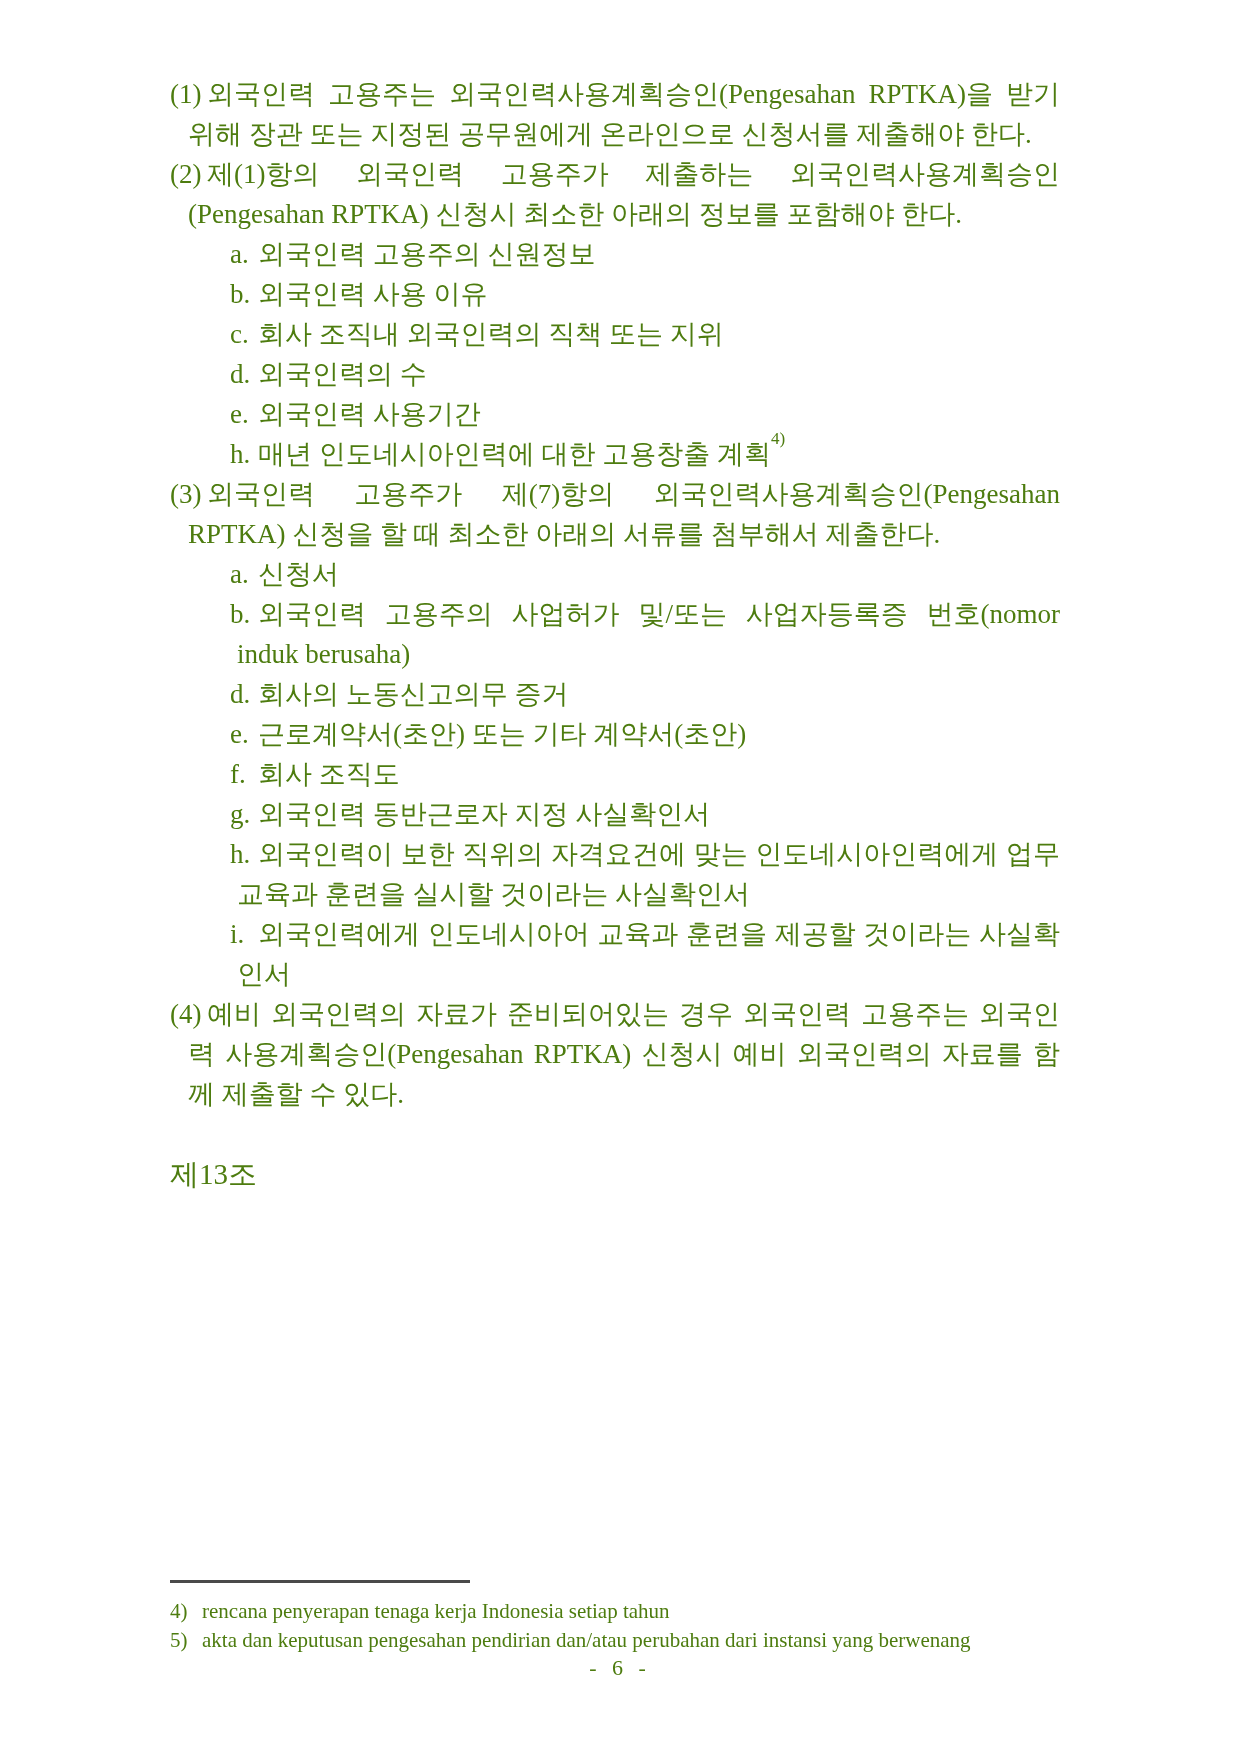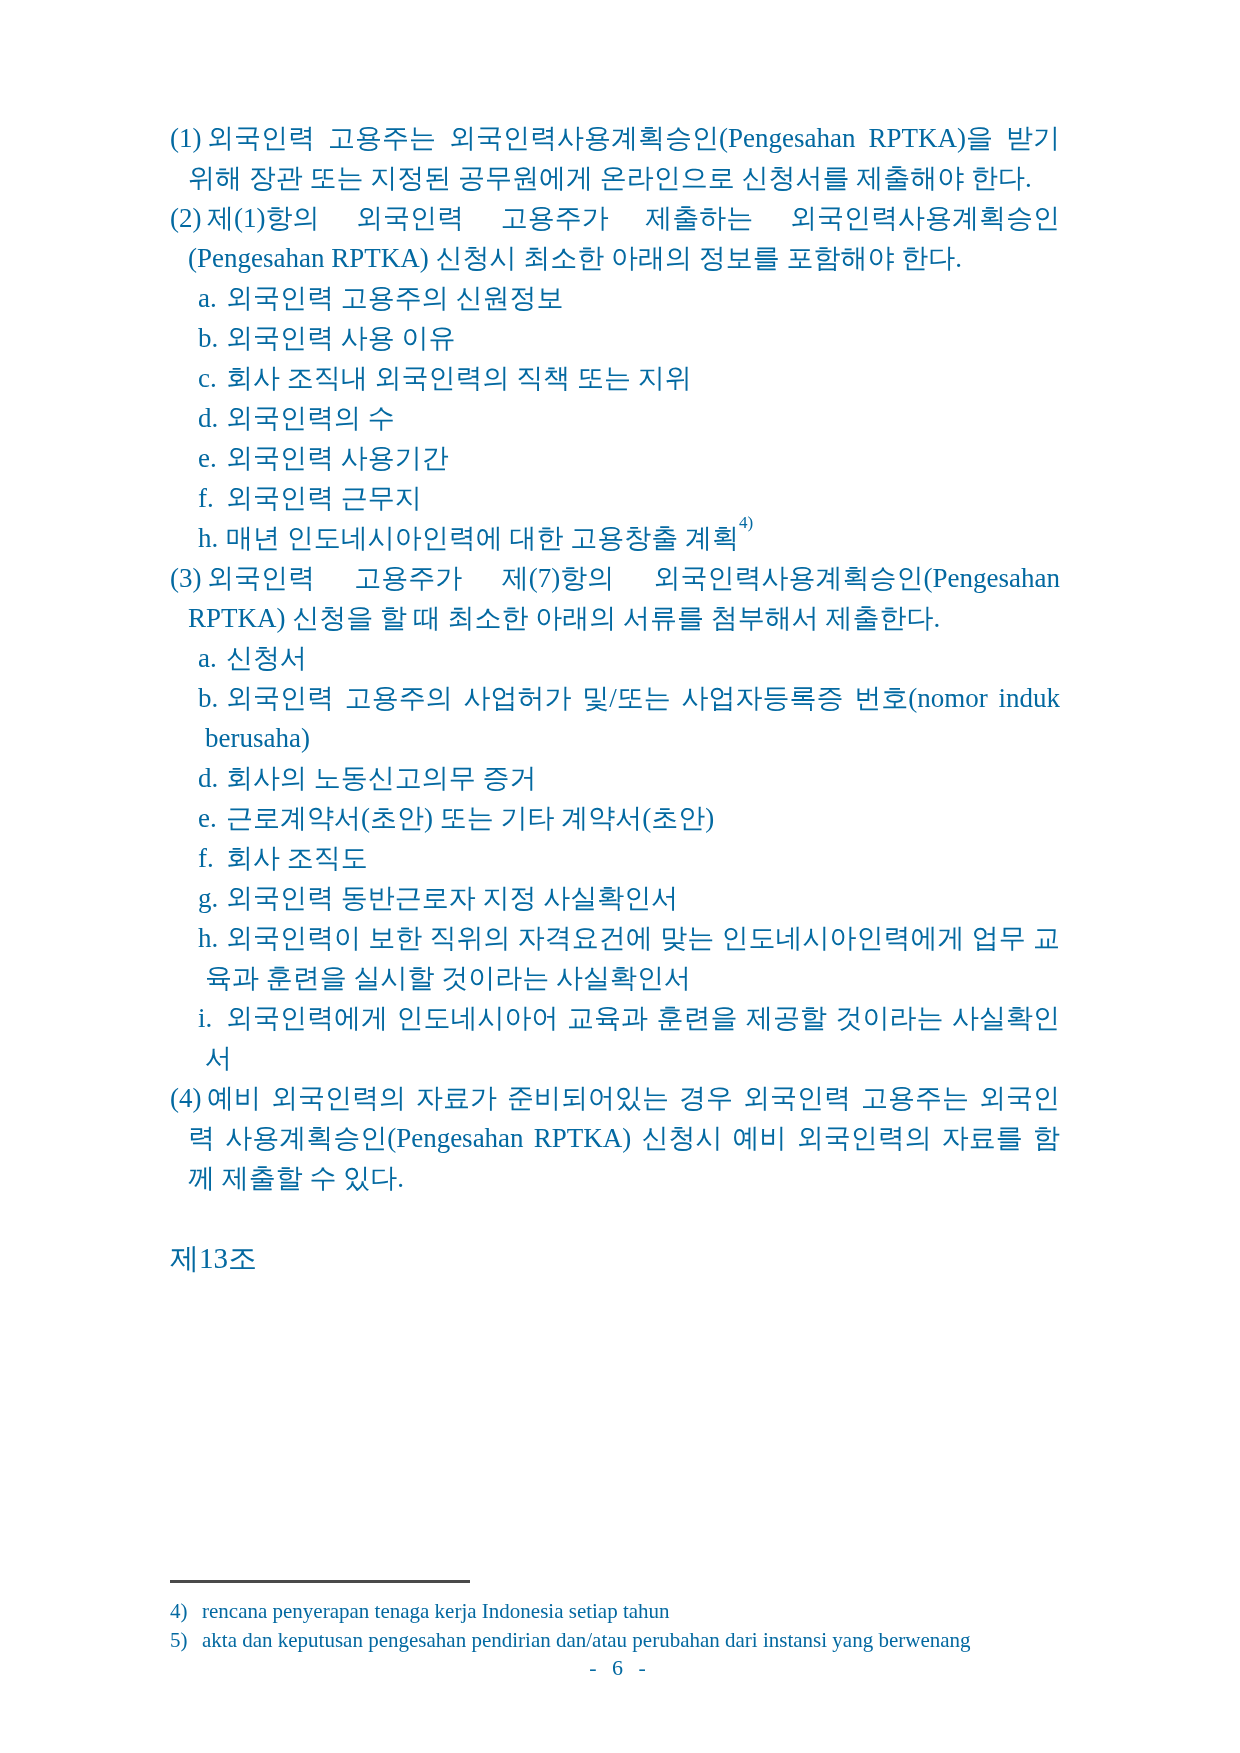--- a/index.html
+++ b/index.html
@@ -3,44 +3,44 @@
 <meta charset="utf-8">
 <style>
   html, body { margin: 0; padding: 0; }
   body { background: #e8e8e8; }
   .page {
     position: relative;
     width: 1240px;
     height: 1753px;
     margin: 0 auto;
     background: #ffffff;
-    color: #0369a1;
+    color: #4d7c0f;
     font-family: "Liberation Serif", "DejaVu Serif", serif;
     box-sizing: border-box;
-    padding: 118px 180px 0 170px;
+    padding: 74px 180px 0 170px;
     overflow: hidden;
   }
   .content { width: 890px; }
   .item {
     font-size: 27px;
     line-height: 40px;
     text-align: justify;
     padding-left: 18px;
     text-indent: -18px;
   }
   .item > .marker {
     display: inline-block;
     width: 37px;
     text-indent: 0;
   }
   .subitem {
     font-size: 27px;
     line-height: 40px;
     text-align: justify;
-    margin-left: 28px;
+    margin-left: 60px;
     padding-left: 7px;
     text-indent: -7px;
   }
   .subitem > .marker {
     display: inline-block;
     width: 28px;
     text-indent: 0;
   }
   sup.fnref {
     font-size: 17px;
@@ -90,21 +90,20 @@
 
     <div class="item"><span class="marker">(1)</span><span>외국인력 고용주는 외국인력사용계획승인(Pengesahan RPTKA)을 받기 위해 장관 또는 지정된 공무원에게 온라인으로 신청서를 제출해야 한다.</span></div>
 
     <div class="item"><span class="marker">(2)</span><span>제(1)항의 외국인력 고용주가 제출하는 외국인력사용계획승인(Pengesahan RPTKA) 신청시 최소한 아래의 정보를 포함해야 한다.</span></div>
 
     <div class="subitem"><span class="marker">a.</span><span>외국인력 고용주의 신원정보</span></div>
     <div class="subitem"><span class="marker">b.</span><span>외국인력 사용 이유</span></div>
     <div class="subitem"><span class="marker">c.</span><span>회사 조직내 외국인력의 직책 또는 지위</span></div>
     <div class="subitem"><span class="marker">d.</span><span>외국인력의 수</span></div>
     <div class="subitem"><span class="marker">e.</span><span>외국인력 사용기간</span></div>
-    <div class="subitem"><span class="marker">f.</span><span>외국인력 근무지</span></div>
     <div class="subitem"><span class="marker">h.</span><span>매년 인도네시아인력에 대한 고용창출 계획</span><sup class="fnref">4)</sup></div>
 
     <div class="item"><span class="marker">(3)</span><span>외국인력 고용주가 제(7)항의 외국인력사용계획승인(Pengesahan RPTKA) 신청을 할 때 최소한 아래의 서류를 첨부해서 제출한다.</span></div>
 
     <div class="subitem"><span class="marker">a.</span><span>신청서</span></div>
     <div class="subitem"><span class="marker">b.</span><span>외국인력 고용주의 사업허가 및/또는 사업자등록증 번호(nomor induk berusaha)</span></div>
     <div class="subitem"><span class="marker">d.</span><span>회사의 노동신고의무 증거</span></div>
     <div class="subitem"><span class="marker">e.</span><span>근로계약서(초안) 또는 기타 계약서(초안)</span></div>
     <div class="subitem"><span class="marker">f.</span><span>회사 조직도</span></div>
     <div class="subitem"><span class="marker">g.</span><span>외국인력 동반근로자 지정 사실확인서</span></div>

